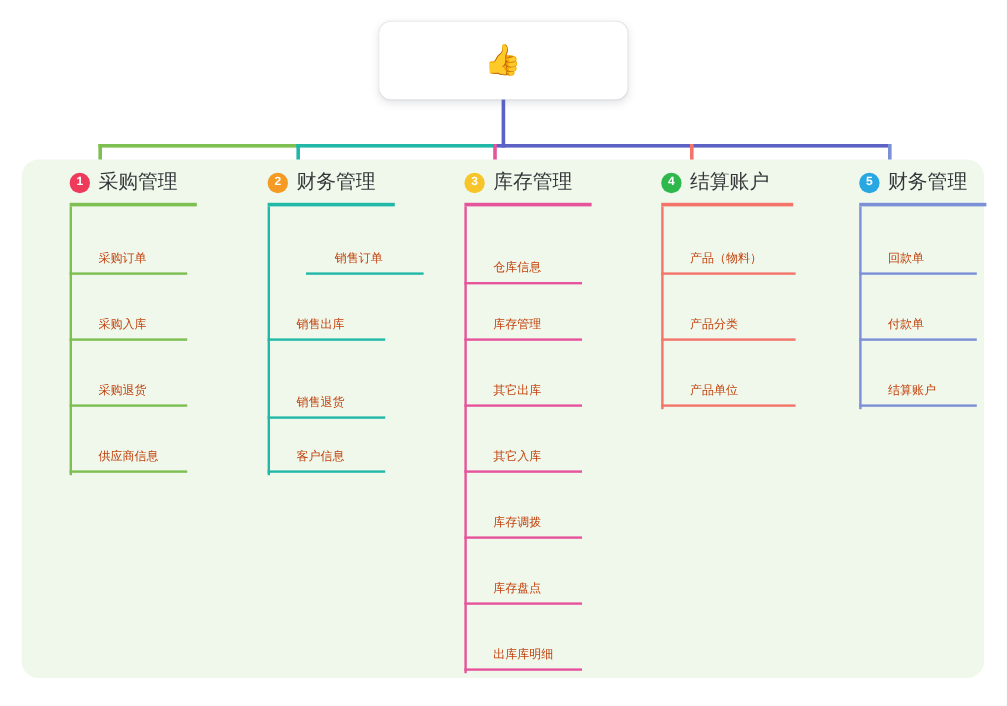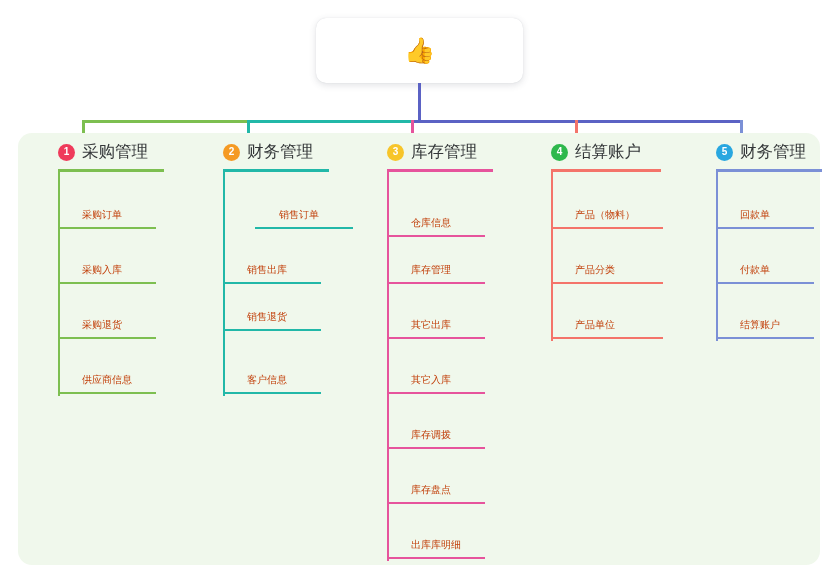--- a/index.html
+++ b/index.html
@@ -105,21 +105,21 @@
           <div class="head-rule" style="width: 106px; background: rgb(34, 184, 168); top: 36px;"></div>
           <div class="spine" style="left: 0px; top: 39px; height: 224px; background: rgb(34, 184, 168);"></div>
           <div class="leaf" style="top: 50px; height: 46px; width: 112px; margin-left: 32px;">
             <span class="leaf-label">销售订单</span>
             <div class="leaf-rule" style="width: 98px; background: rgb(34, 184, 168);"></div>
           </div>
           <div class="leaf" style="top: 105px; height: 46px; width: 112px;">
             <span class="leaf-label">销售出库</span>
             <div class="leaf-rule" style="width: 98px; background: rgb(34, 184, 168);"></div>
           </div>
-          <div class="leaf" style="top: 152px; height: 46px; width: 112px;">
+          <div class="leaf" style="top: 170px; height: 46px; width: 112px;">
             <span class="leaf-label">销售退货</span>
             <div class="leaf-rule" style="width: 98px; background: rgb(34, 184, 168);"></div>
           </div>
           <div class="leaf" style="top: 215px; height: 46px; width: 112px;">
             <span class="leaf-label">客户信息</span>
             <div class="leaf-rule" style="width: 98px; background: rgb(34, 184, 168);"></div>
           </div>
         </div>
         <div class="col" style="left: 369px;">
           <div class="col-head">

